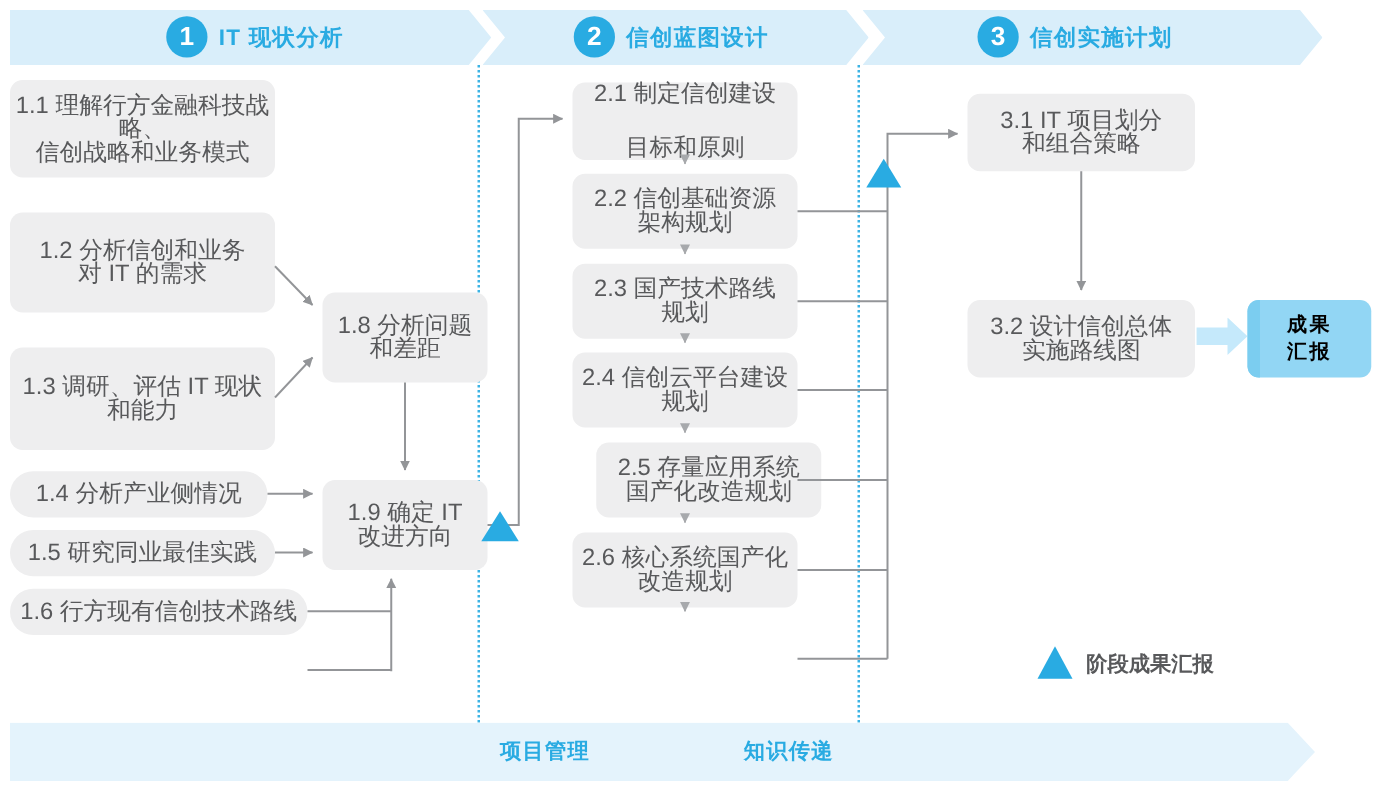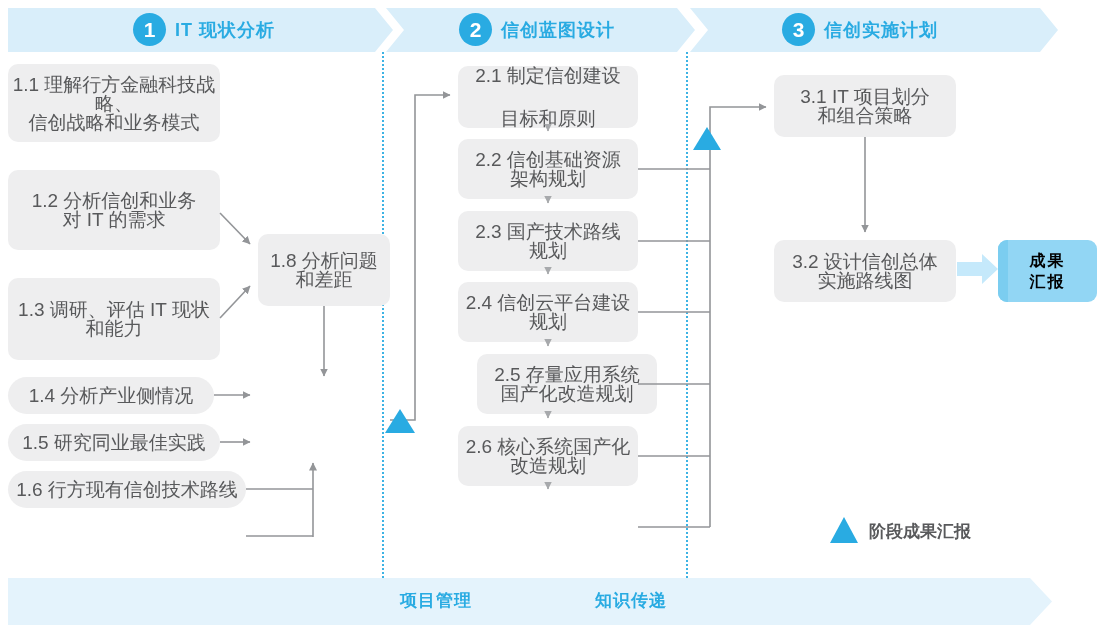--- a/index.html
+++ b/index.html
@@ -102,20 +102,24 @@
   </div>
   <div class="node pill" style="left:8px;top:424px;width:212px;height:37px;">
     <span>1.5 研究同业最佳实践</span>
   </div>
   <div class="node pill" style="left:8px;top:471px;width:238px;height:37px;">
     <span>1.6 行方现有信创技术路线</span>
   </div>
   <div class="node" style="left:258px;top:234px;width:132px;height:72px;">
     <span>1.8 分析问题</span>
     <span>和差距</span>
+  </div>
+  <div class="node" style="left:258px;top:384px;width:132px;height:72px;">
+    <span>1.9 确定 IT</span>
+    <span>改进方向</span>
   </div>
 
   <div class="node" style="left:458px;top:66px;width:180px;height:62px;justify-content:space-between;">
     <span>2.1 制定信创建设</span>
     <span>目标和原则</span>
   </div>
   <div class="node" style="left:458px;top:139px;width:180px;height:60px;">
     <span>2.2 信创基础资源</span>
     <span>架构规划</span>
   </div>

